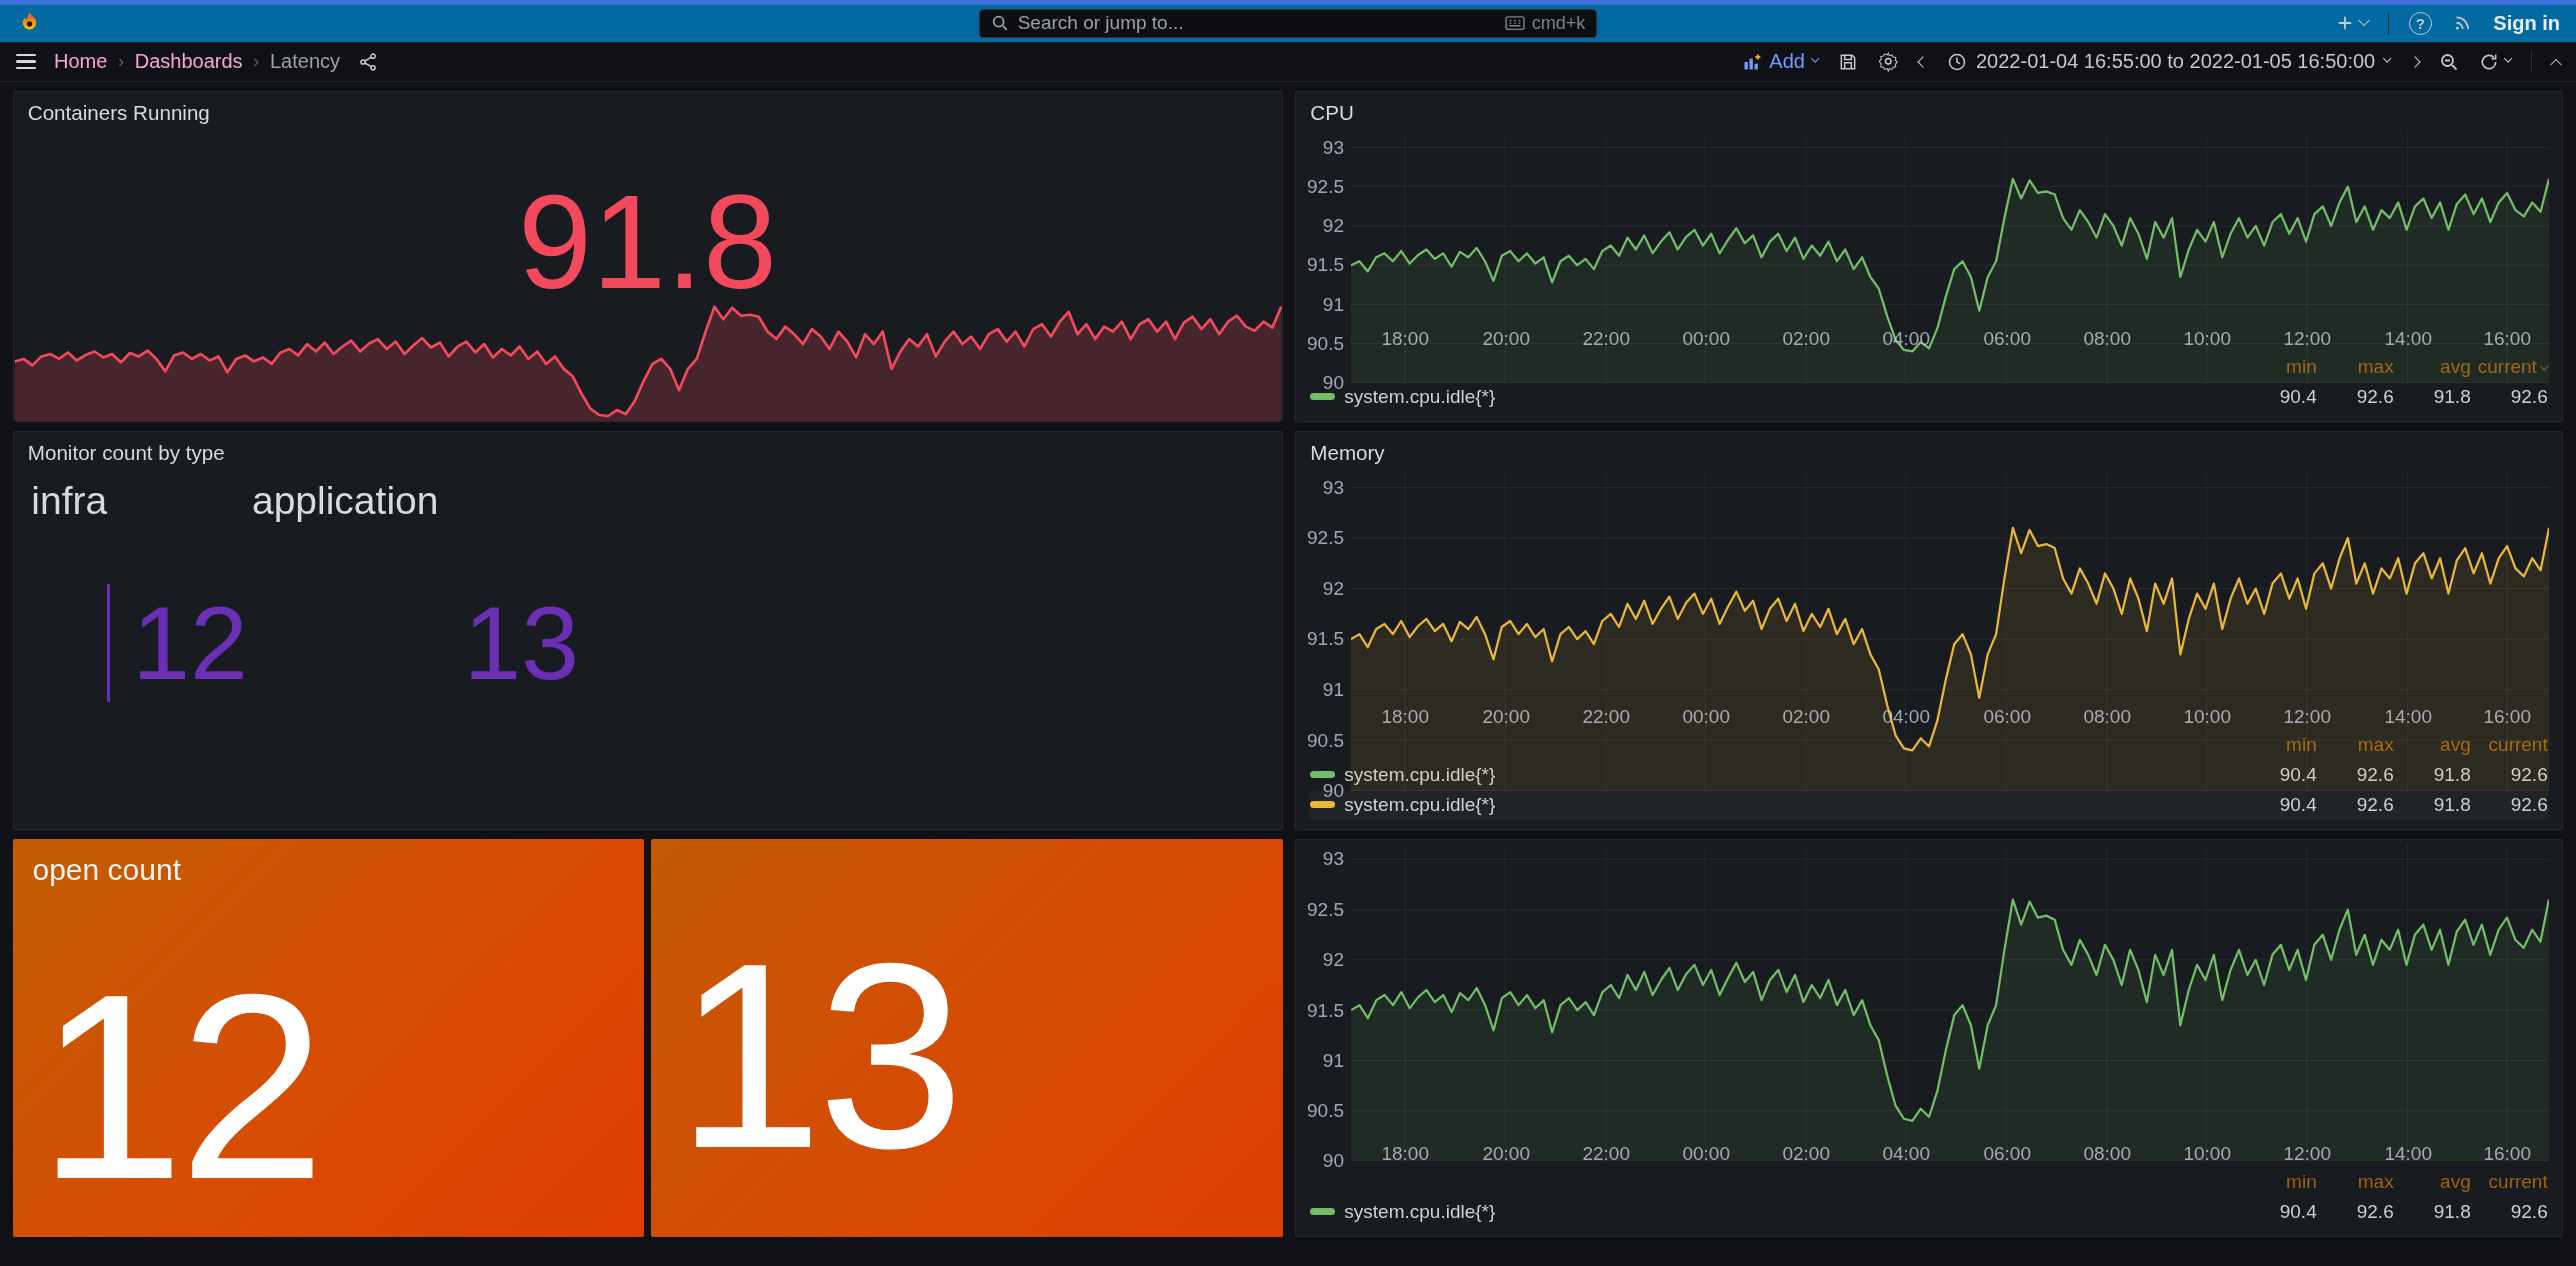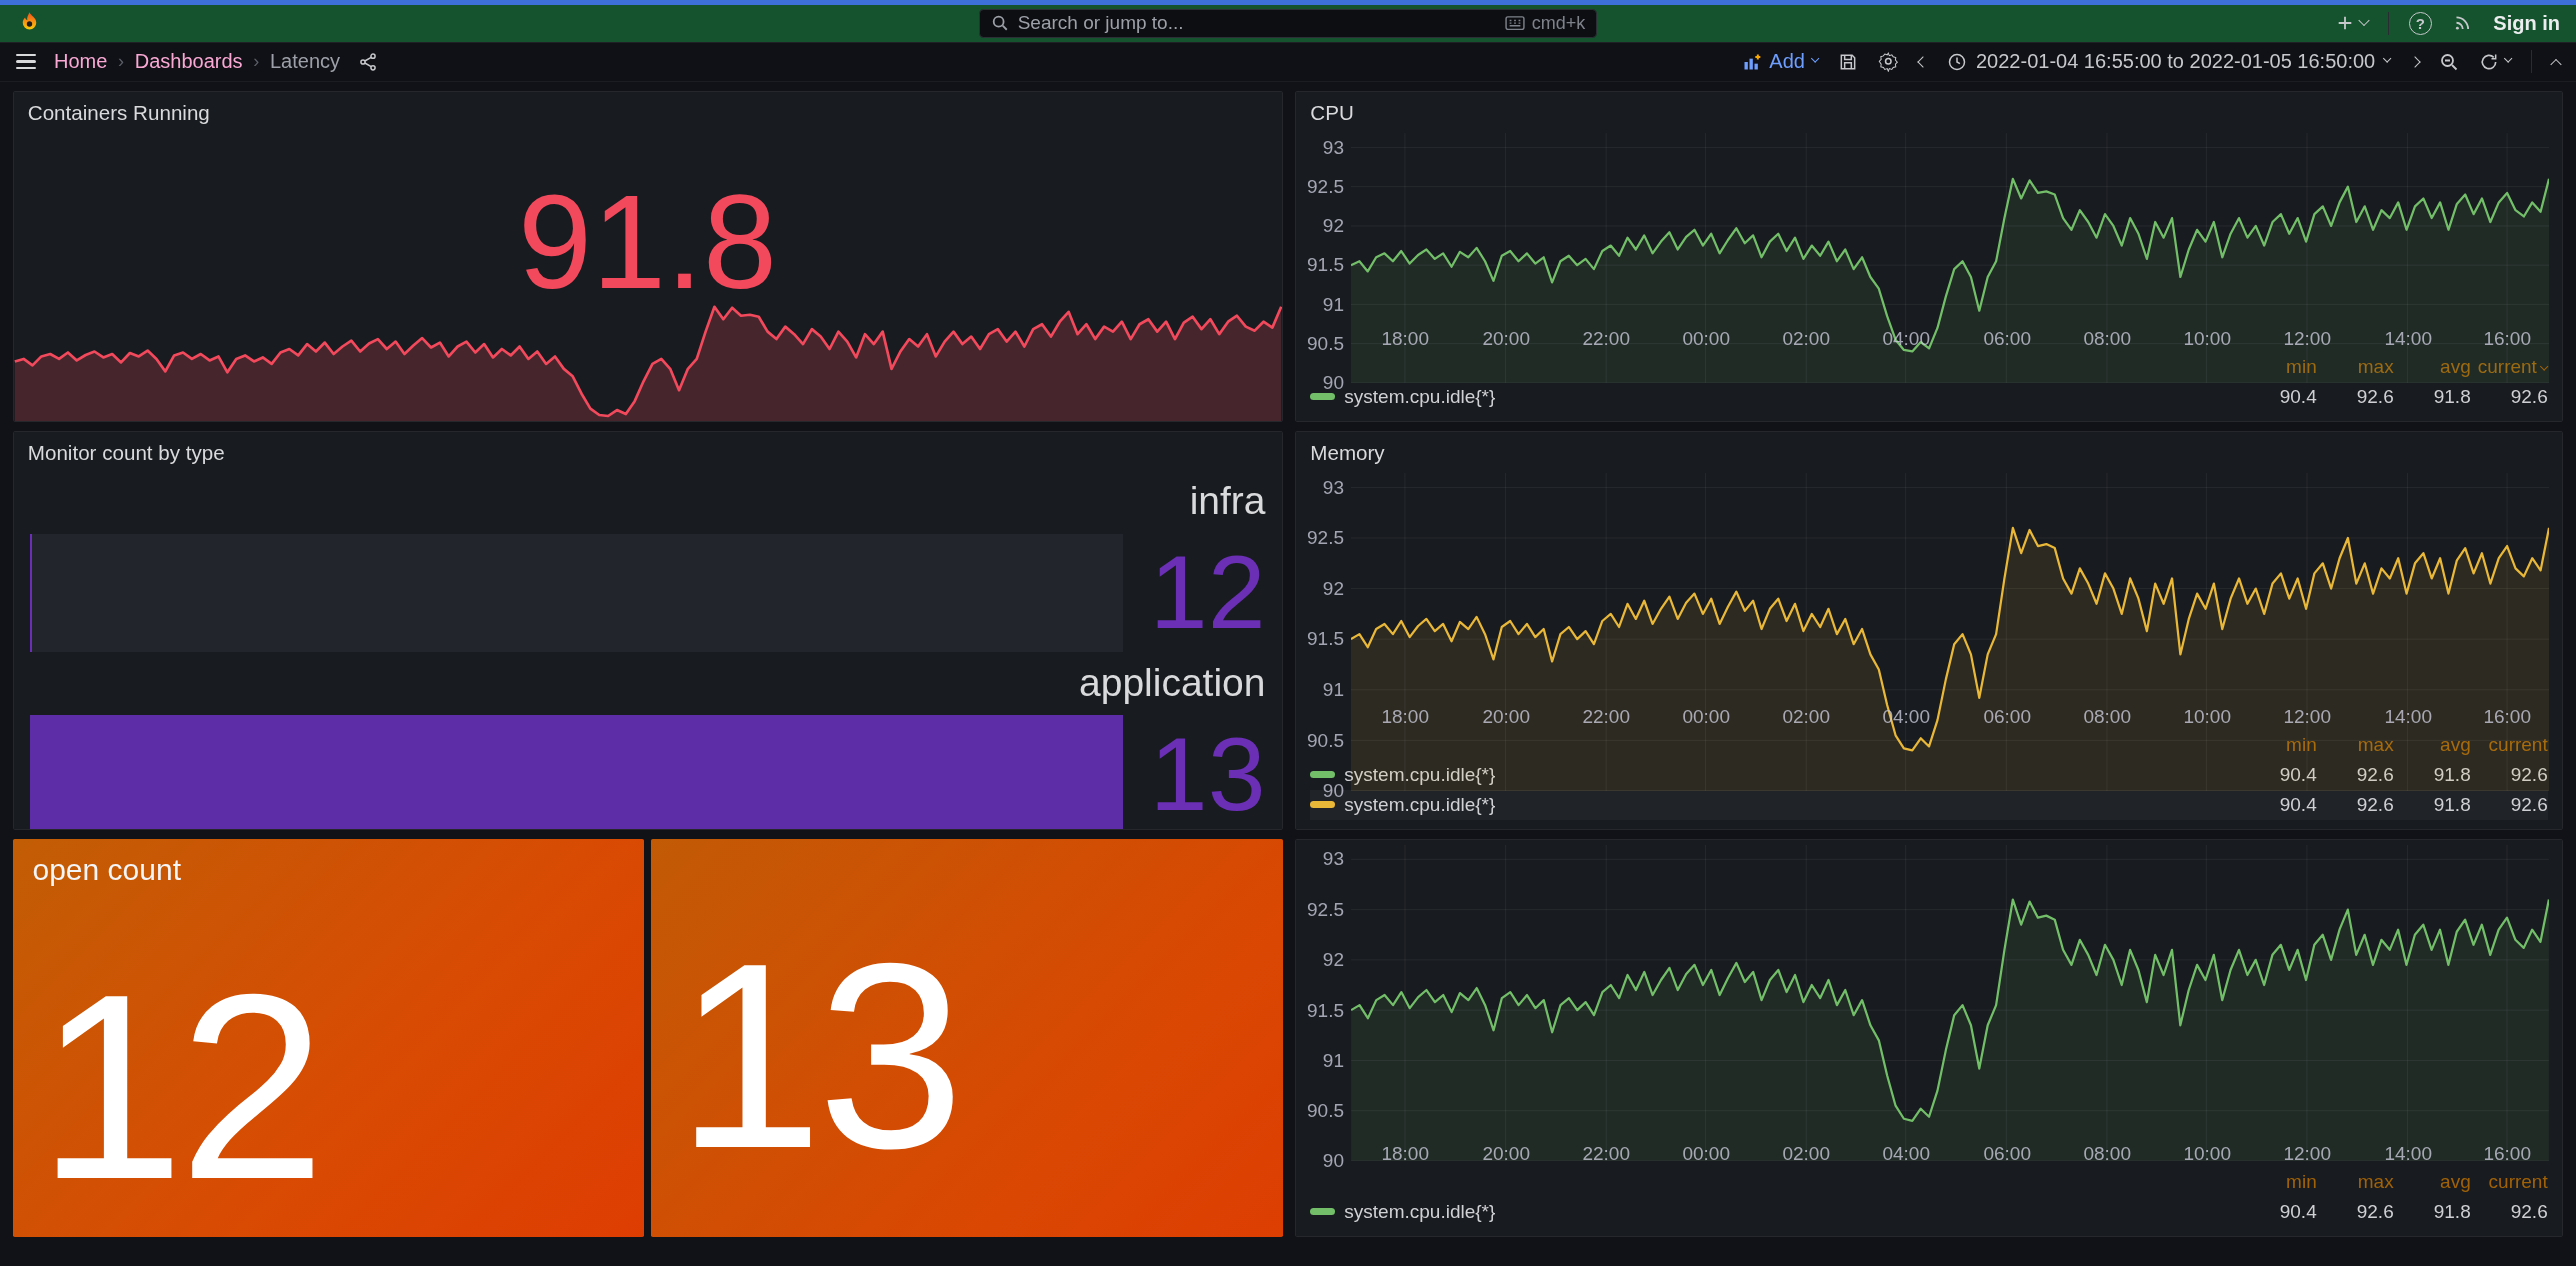--- a/index.html
+++ b/index.html
@@ -1,21 +1,21 @@
 <!DOCTYPE html>
 <html style="font-size:14.3px"><head>
 <meta charset="utf-8">
 <style>
   * { margin:0; padding:0; box-sizing:border-box; }
   html,body { width:2576px; height:1267px; background:#111217; overflow:hidden;
     font-family:"Liberation Sans","DejaVu Sans",sans-serif; color:#D8D9DA; }
 
   
   .top-accent { height:4.5px; background:#3D71D9; }
-  .navbar { height:38px; background:#14532d; display:flex; align-items:center;
+  .navbar { height:38px; background:#0369a1; display:flex; align-items:center;
     padding:0 16px; position:relative; border-bottom:0.9px solid #1E2026; }
   .logo { width:27px; height:27px; display:flex; align-items:center; }
   .searchbox { position:absolute; left:50%; transform:translateX(-50%); width:618px; height:29px;
     background:#0D0E12; border:0.9px solid #2D2F36; border-radius:4.5px; display:flex; align-items:center;
     padding:0 10.7px; color:#9DA0A8; font-size:19px; gap:9px; }
   .searchbox .ph { flex:1; color:#9DA0A8; }
   .kbd-hint { display:flex; align-items:center; gap:6.3px; color:#7E828B; font-size:18px; }
   .nav-right { margin-left:auto; display:flex; align-items:center; gap:20px; color:#C7C8CC; }
   .vdiv { width:0.9px; height:23px; background:#2A2C33; }
   .signin { font-size:20px; font-weight:600; color:#ECEDEF; }
@@ -51,21 +51,21 @@
   .h370 { height:331px; } .h446 { height:399px; } .h444 { height:398px; }
   .panel-title { padding:9px 14.3px 3.6px 14.3px; font-size:20.6px; color:#D9DADC; }
 
   
   .big-stat-wrap { flex:1; display:flex; align-items:center; justify-content:center; padding-bottom:63px; }
   .big-stat { font-size:133px; font-weight:500; color:#F2495C; line-height:1; }
   .spark { position:absolute; left:0; right:0; bottom:0; height:127px; }
   .spark .plot { position:absolute; inset:0; }
 
   
-  .bg-body { padding:1.8px 16px 12.5px 16px; flex:1; display:flex; flex-direction:column;text-align:right; }
+  .bg-body { padding:1.8px 16px 12.5px 16px; flex:1; display:flex; flex-direction:row; }
   .bg-label { font-size:39px; color:#D9DADC; margin:9px 0 10.7px 1.8px; }
   .bg-row { display:flex; align-items:center; }
   .bg-track { flex:1; height:118px; background:#22252B; position:relative; }
   .bg-track .sliver { position:absolute; left:0; top:0; bottom:0; width:2.7px; background:#6A2FB5; }
   .bg-track.filled { background:#5D2DA7; }
   .bg-val { width:143px; font-size:104px; color:#6A2FB5; line-height:0.95; padding-left:25px; }
 
   
   .stat-orange { border:none; }
   .stat-orange .panel-title { font-size:30px; color:#F4F5F6; padding:14.3px 20px; }

